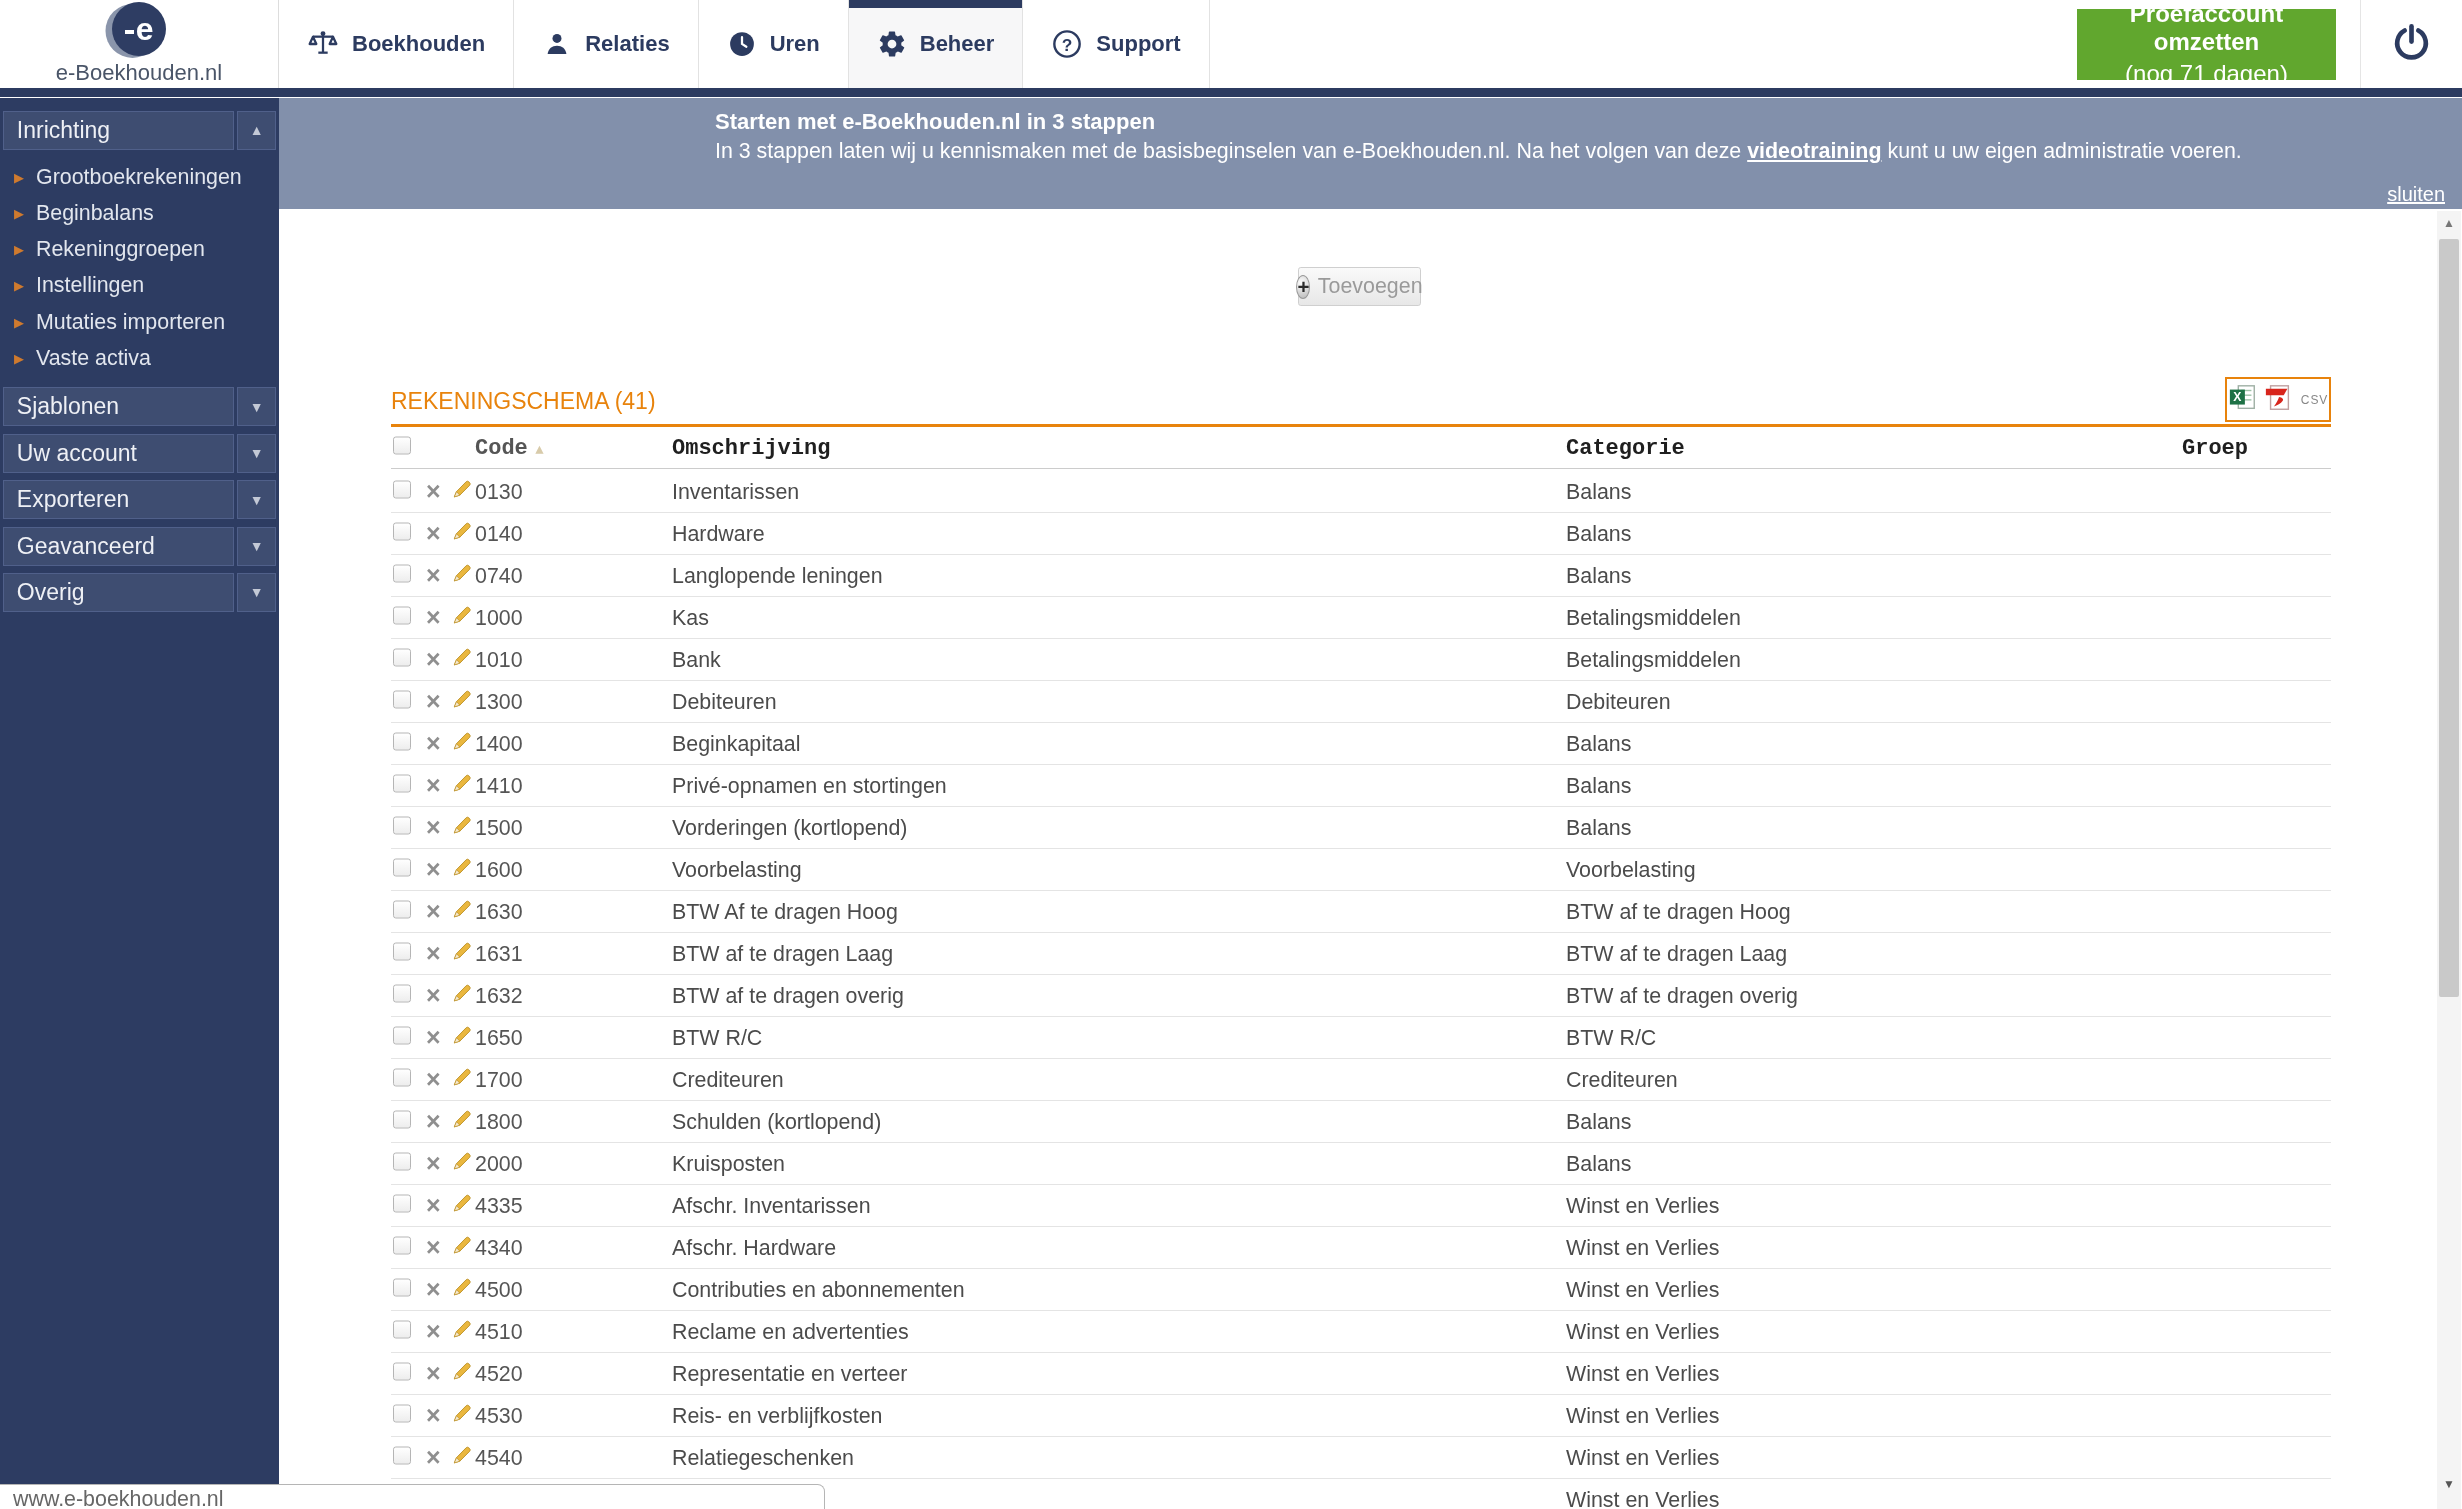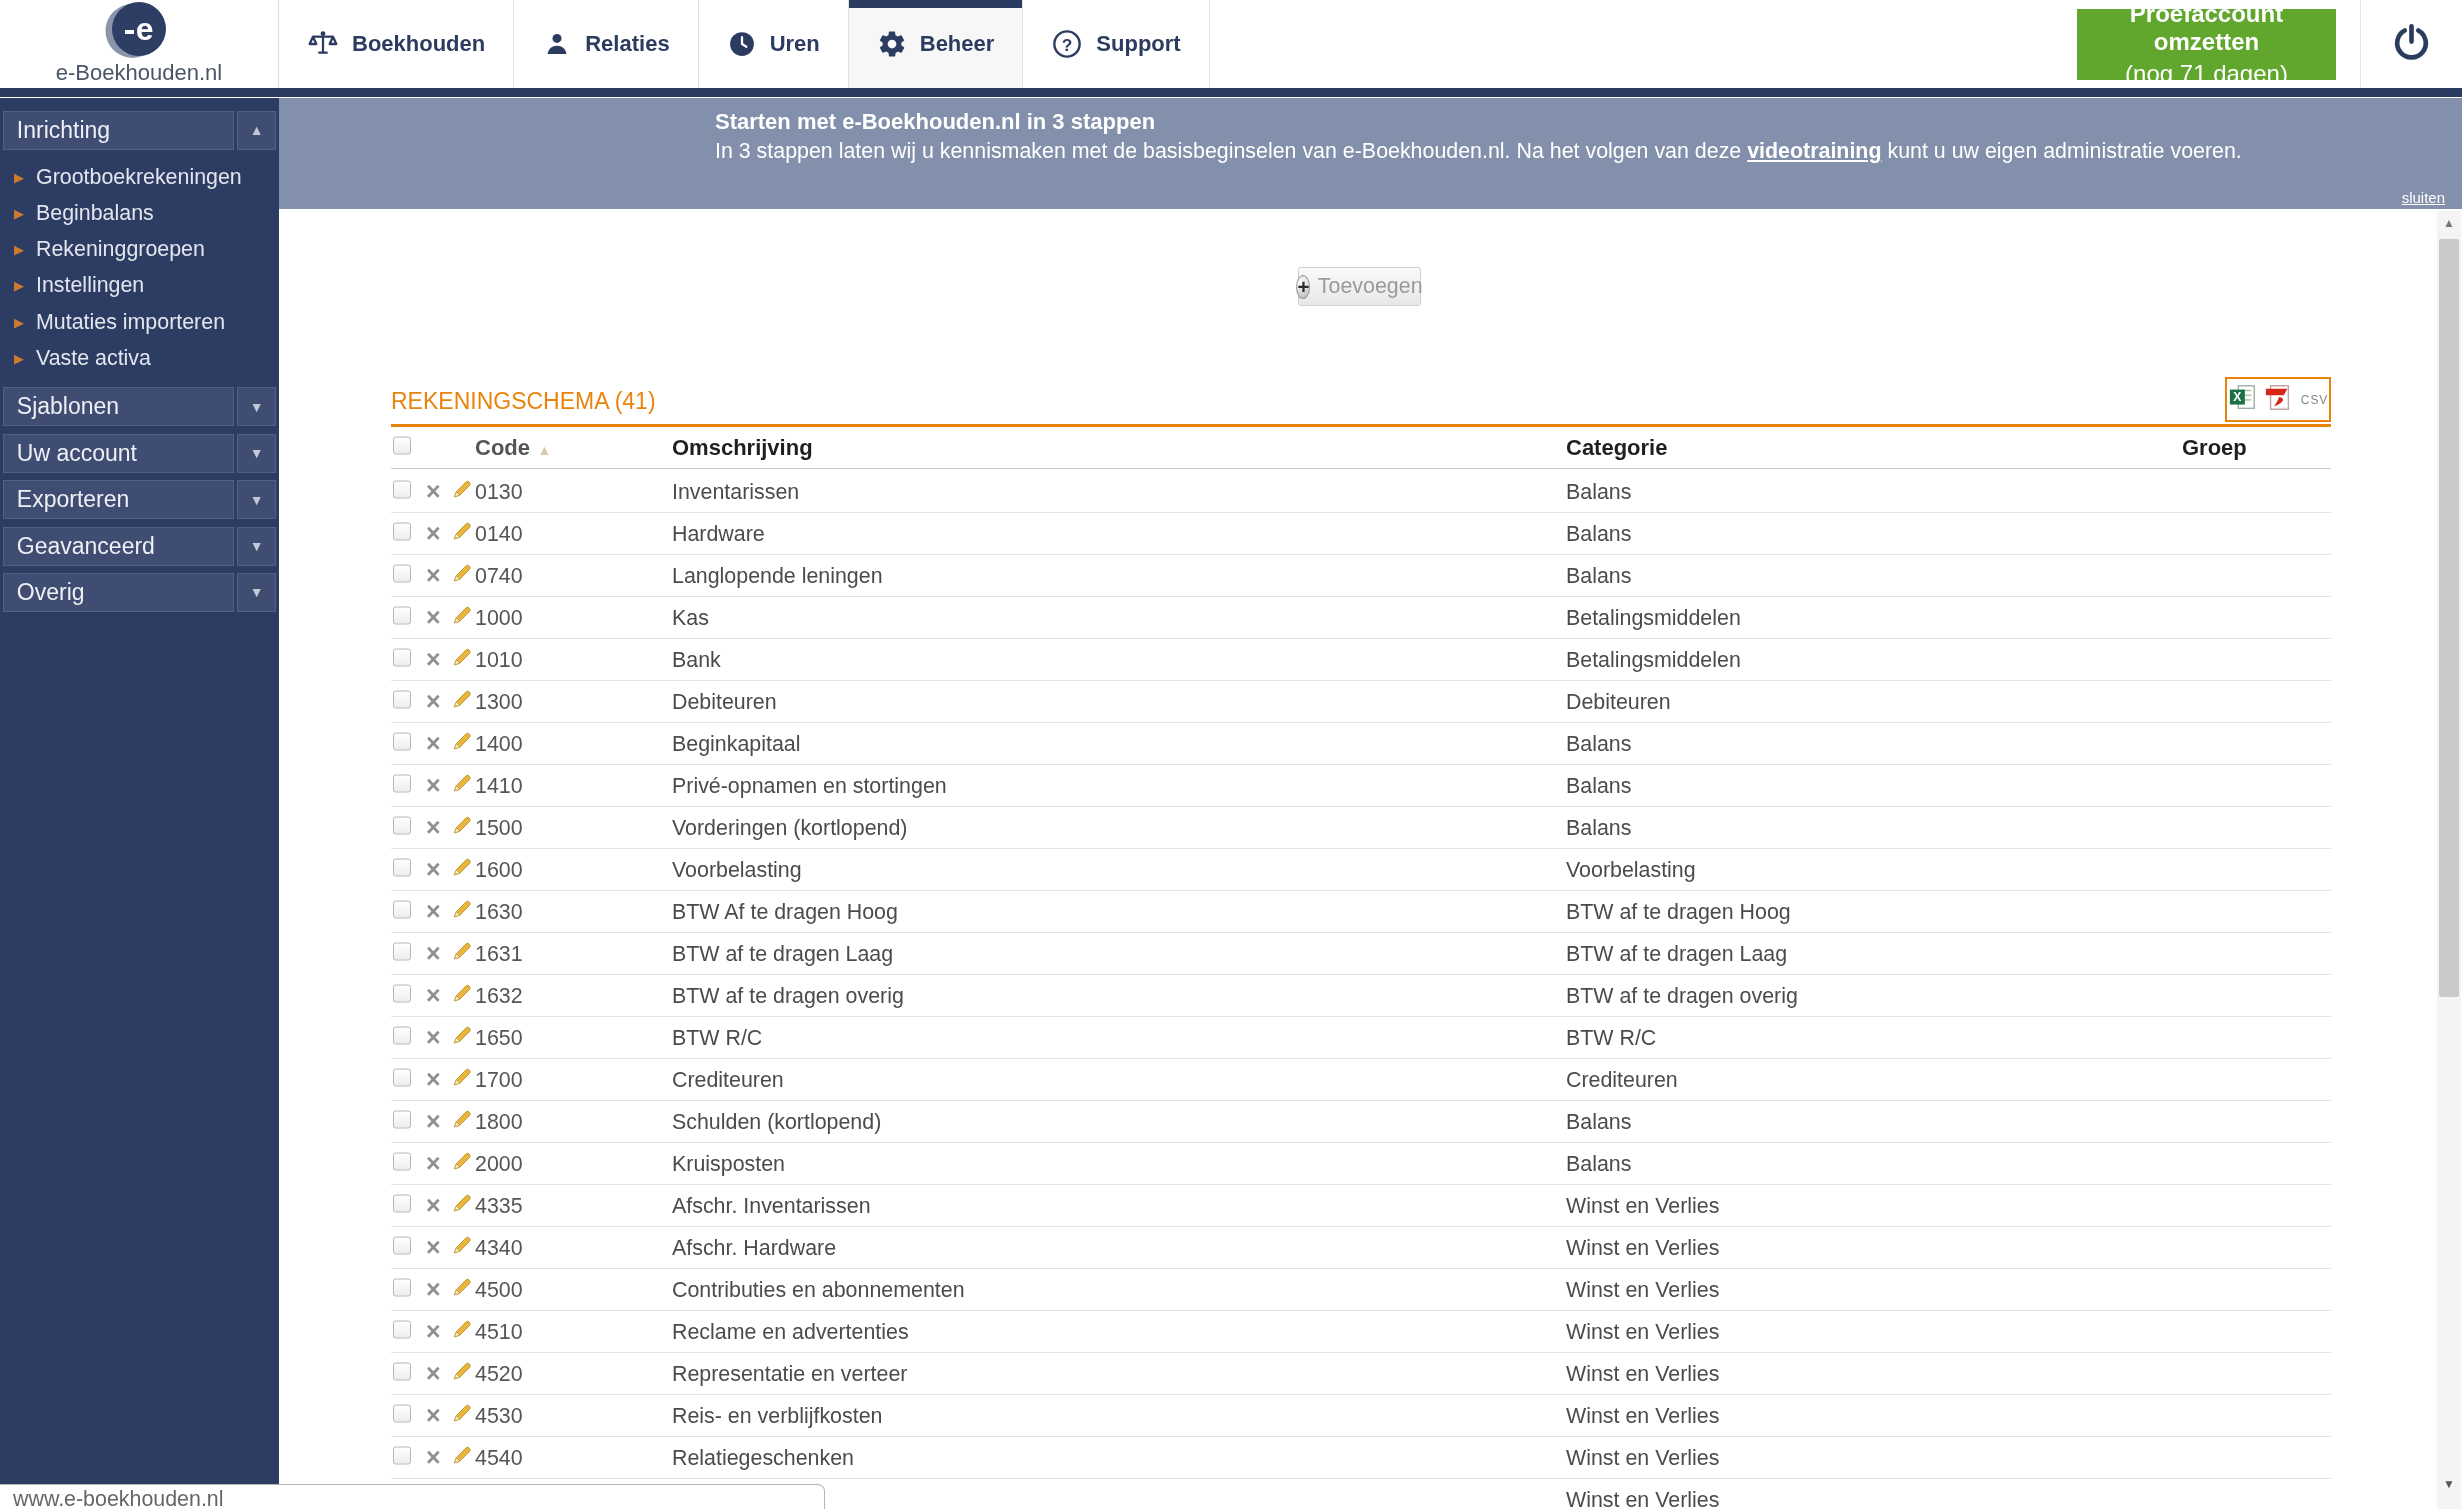--- a/index.html
+++ b/index.html
@@ -32,36 +32,36 @@
   .sb-arrow { width:39px; margin-left:3.7px; background:#3e4d71; border:0.9px solid #50608a; color:#c3c9d6; display:flex; align-items:center; justify-content:center; font-size:14px; }
   .sb-items { list-style:none; margin:9.3px 0 11px 0; }
   .sb-item { display:flex; align-items:center; gap:12px; padding:5.6px 0 5.6px 14px; color:#e2e6ee; font-size:21.4px; cursor:pointer; }
   .sb-item .bullet { color:#cf7a2e; font-size:13px; }
 
   
   .banner { position:absolute; left:279px; top:98px; width:2183px; height:112px; background:#8290ab; color:#fff; }
   .banner-title { position:absolute; left:436px; top:11px; font-size:22px; font-weight:bold; }
   .banner-body { position:absolute; left:436px; top:41px; font-size:21.4px; }
   .banner-link { color:#fff; text-decoration:underline; cursor:pointer;font-weight:bold; }
-  .banner-close { position:absolute; right:17px; bottom:3.7px; font-size:15px; color:#fff; text-decoration:underline; cursor:pointer; }
+  .banner-close { position:absolute; right:17px; bottom:3.7px; font-size:20px; color:#fff; text-decoration:underline; cursor:pointer; }
 
   
   .content { position:absolute; left:279px; top:209px; width:2183px; height:1300px; background:#fff; overflow:hidden; }
   .add-btn { position:absolute; left:1019px; top:58px; width:123px; height:39px; background:linear-gradient(#fafafa,#e7e7e7); border:0.9px solid #cfcfcf; border-radius:2.8px; color:#9a9a9a; font-size:21.4px; font-family:inherit; display:flex; align-items:center; justify-content:center; gap:7.4px; cursor:pointer; }
   .add-btn .plus { width:24px; height:24px; border-radius:50%; background:radial-gradient(circle at 35% 30%, #fdfdfd, #b9b9b9); border:0.9px solid #9a9a9a; color:#2b2b2b; font-size:20.5px; font-weight:bold; line-height:21.4px; text-align:center; }
 
   .table-wrap { position:absolute; left:112px; top:168px; width:1940px; height:1133px; }
   .table-title { position:absolute; left:0; top:11px; font-size:23px; font-weight:normal; color:#e8830c; }
   .export-box { position:absolute; right:0; top:0; width:106px; height:45px; border:2.8px solid #e8830c; background:#fff; display:flex; align-items:center; justify-content:center; gap:6.5px; }
   .export-box .csv { font-size:12px; color:#888; letter-spacing:0.9px; cursor:pointer; }
   .export-box svg { cursor:pointer; }
   .orange-line { position:absolute; left:0; top:47px; width:100%; height:2.8px; background:#e8830c; }
 
   .thead { position:absolute; left:0; top:51px; width:100%; height:41px; border-bottom:1.9px solid #cccccc; }
-  .th { position:absolute; top:50%; transform:translateY(-50%); font-size:22px; font-weight:bold; color:#1f1f1f; cursor:pointer; }
+  .th { position:absolute; top:50%; transform:translateY(-50%); font-size:22px; font-weight:bold; color:#1f1f1f; cursor:pointer;font-family:Liberation Mono, monospace; }
   .sort { font-size:14px; color:#d8cbaa; margin-left:7.4px; }
   .tbody { position:absolute; left:0; top:94px; width:100%; }
   .trow { position:relative; width:100%; height:42px; border-bottom:0.9px solid #e4e4e4; }
   .cell { position:absolute; top:50%; transform:translateY(-50%); font-size:21.4px; color:#4b4b4b; white-space:nowrap; }
   .col-check { left:1.9px; } .col-x { left:35px; } .col-pencil { left:60px; }
   .col-code { left:84px; color:#555; } .col-oms { left:281px; } .col-cat { left:1175px; } .col-groep { left:1791px; }
   .checkbox { display:inline-block; width:17.7px; height:17.7px; border:0.9px solid #b5b5b5; border-radius:2.8px; background:linear-gradient(#fff,#ededed); cursor:pointer; }
   .xicon { font-size:25px; font-weight:bold; color:#8f8f8f; cursor:pointer; line-height:1; }
   .pencil { cursor:pointer; }
 

